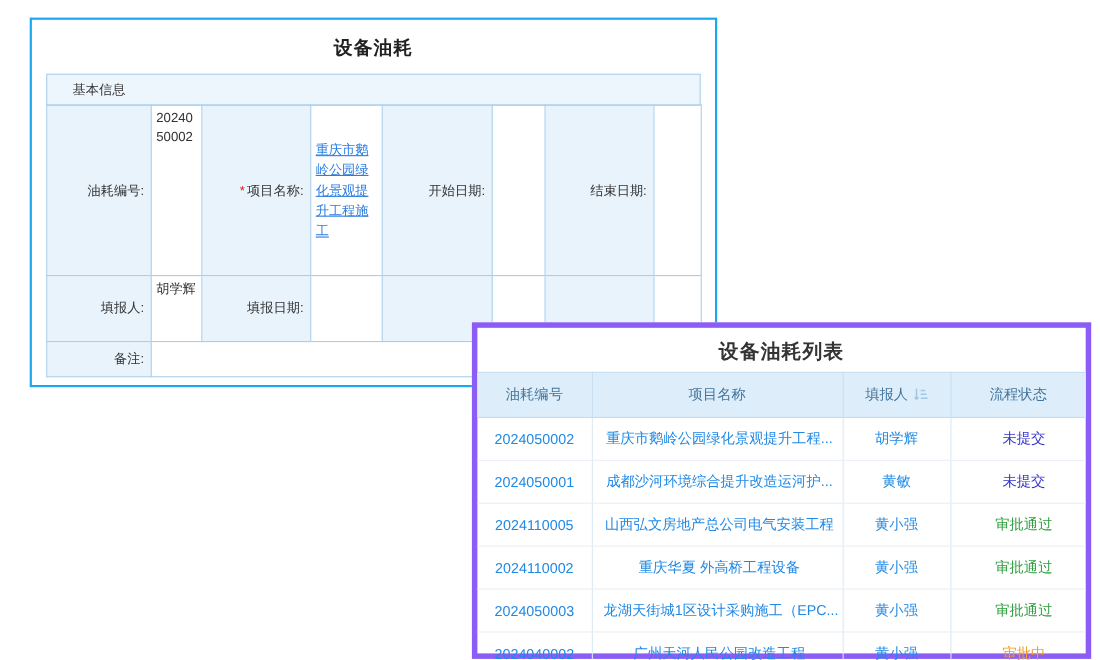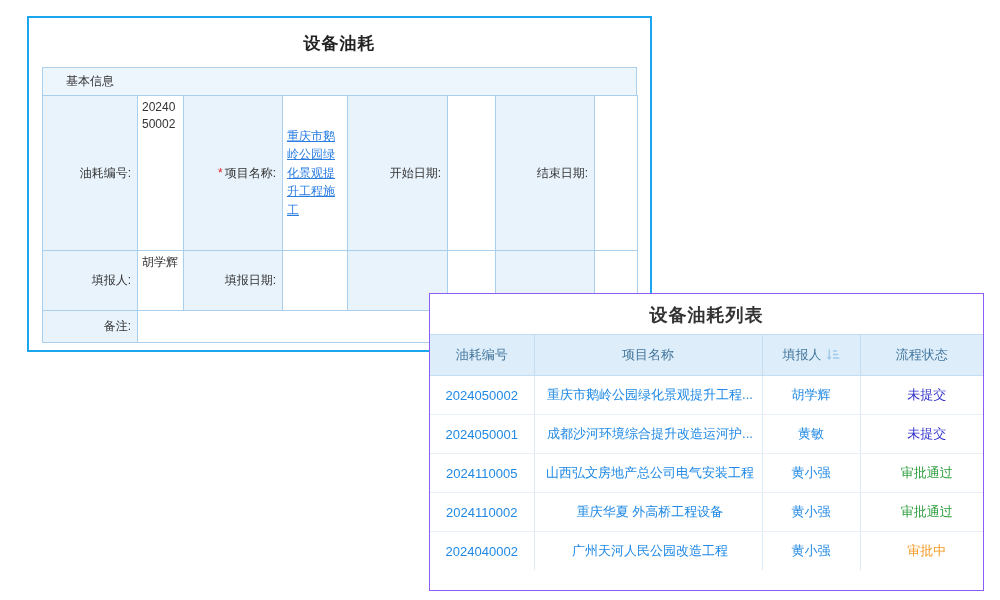--- a/index.html
+++ b/index.html
@@ -17,21 +17,21 @@
     font-size:12px;color:#333;margin-top:-1px;}
   table.form-table td{border:1px solid #aacfed;overflow:hidden;}
   td.lbl{background:#e9f3fc;text-align:right;padding:2px 6px 2px 2px;vertical-align:middle;}
   td.val{background:#fff;vertical-align:top;padding:3px 4px;word-break:break-all;line-height:1.45;}
   td.val-mid{background:#fff;vertical-align:middle;padding:2px 2px 2px 4px;margin-left:36px;}
   .req{color:#e02020;margin-right:2px;}
   a.proj-link{color:#2a7de1;text-decoration:underline;line-height:1.55;word-break:break-all;}
 
   
   .list-panel{position:absolute;left:429px;top:293px;width:553px;height:296px;
-    border:1px solid #8b5cf6;background:#fff;z-index:2;box-sizing:content-box;}
+    border:5px solid #8b5cf6;background:#fff;z-index:2;box-sizing:content-box;}
   .list-title{height:40px;line-height:42px;text-align:center;font-weight:bold;
     font-size:18px;color:#333;letter-spacing:1px;}
   table.list-table{width:100%;border-collapse:collapse;table-layout:fixed;font-size:13px;}
   table.list-table th{height:38px;background:#ddeefa;color:#43759c;font-weight:normal;
     text-align:center;border-right:1px solid #c5ddf0;border-top:1px solid #c5ddf0;
     border-bottom:1px solid #c5ddf0;}
   table.list-table th:last-child{border-right:none;margin-left:18px;}
   table.list-table td{height:36px;text-align:center;color:#2089e5;
     border-right:1px solid #d9e9f6;border-bottom:1px solid #e8eff6;
     white-space:nowrap;overflow:hidden;}
@@ -135,20 +135,26 @@
     <td>黄小强</td>
     <td style="color: rgb(46, 158, 62);">审批通过</td>
   </tr>
           <tr>
     <td>2024110002</td>
     <td class="cell-project">重庆华夏 外高桥工程设备</td>
     <td>黄小强</td>
     <td style="color: rgb(46, 158, 62);">审批通过</td>
   </tr>
           <tr>
+    <td>2024050003</td>
+    <td class="cell-project">龙湖天街城1区设计采购施工（EPC...</td>
+    <td>黄小强</td>
+    <td style="color: rgb(46, 158, 62);">审批通过</td>
+  </tr>
+          <tr>
     <td>2024040002</td>
     <td class="cell-project">广州天河人民公园改造工程</td>
     <td>黄小强</td>
     <td style="color: rgb(245, 154, 35);">审批中</td>
   </tr>
         </tbody>
     </table>
   </div>
 
 </div>

